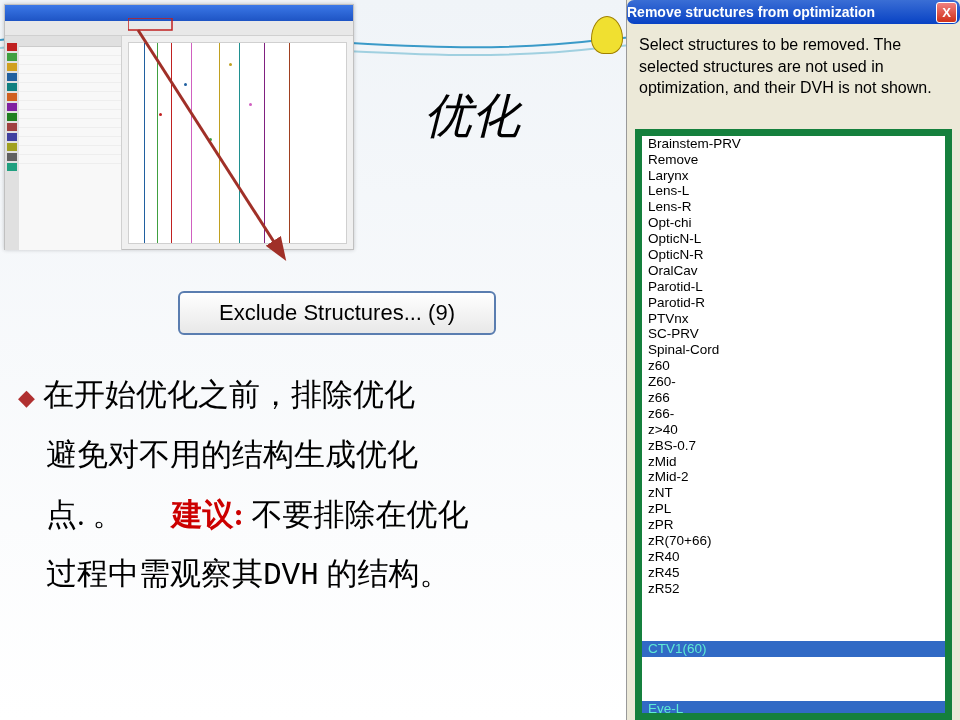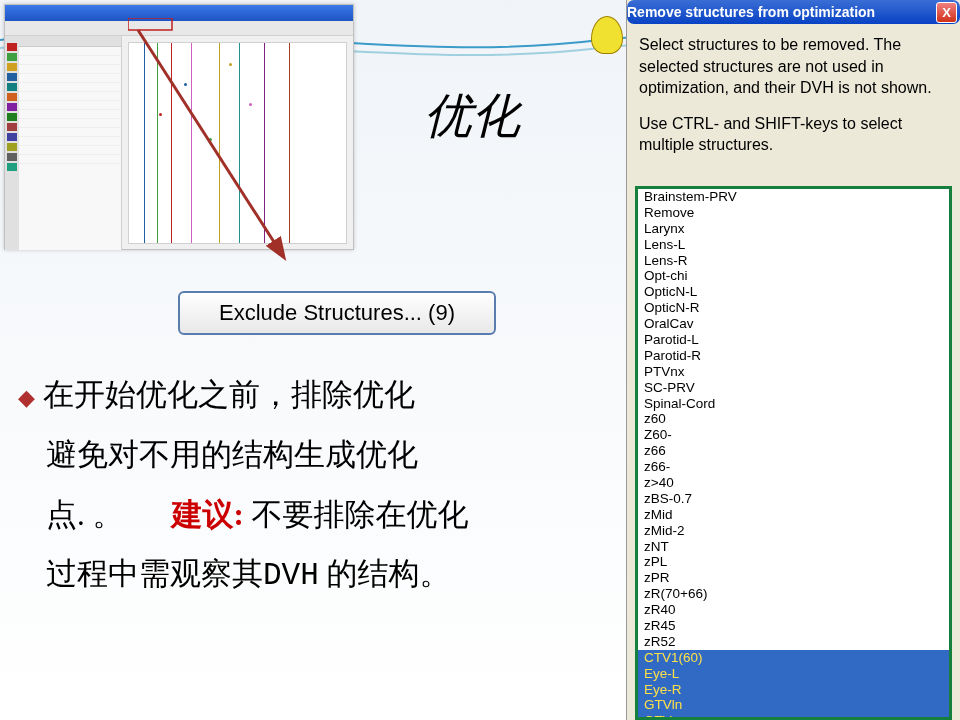--- a/index.html
+++ b/index.html
@@ -212,35 +212,36 @@
   font-size: 16px;
   line-height: 1.35;
   color: #000;
 }
 .dialog .instructions p {
   margin: 0 0 14px 0;
 }
 .dialog .listbox {
   margin: 6px 8px 0 8px;
   background: #fff;
-  border: 3px solid #15803d;
+  border: 7px solid #15803d;
   flex: 1;
   overflow: hidden;
   font-size: 13.5px;
 }
 .dialog .listbox .item {
   padding: 0 6px;
   height: 15.9px;
   line-height: 15.9px;
   white-space: nowrap;
   overflow: hidden;
 }
 .dialog .listbox .item.selected {
   background: #316ac5;
-  color: #fde047;
+  color: #5eead4;
+  margin-top: 44px;
 }
 </style>
 </head>
 <body>
 
 <div class="slide">
 
   <div class="wave-decor">
     <svg viewBox="0 0 960 70" preserveAspectRatio="none">
       <path d="M0,30 C200,5 400,55 600,30 C750,15 850,40 960,25" stroke="#3a9ac8" stroke-width="2" fill="none"></path>
@@ -336,21 +337,20 @@
 
   <div class="dialog">
     <div class="titlebar">
       <span class="titletext">Remove structures from optimization</span>
       <div class="closebtn">
         <span>X</span>
       </div>
     </div>
     <div class="instructions">
       <p>Select structures to be removed. The selected structures are not used in optimization, and their DVH is not shown.</p>
-      <p>Use CTRL- and SHIFT-keys to select multiple structures.</p>
     </div>
     <div class="listbox" id="listbox">
         <div class="item">Brainstem-PRV</div>
         <div class="item">Remove</div>
         <div class="item">Larynx</div>
         <div class="item">Lens-L</div>
         <div class="item">Lens-R</div>
         <div class="item">Opt-chi</div>
         <div class="item">OpticN-L</div>
         <div class="item">OpticN-R</div>

